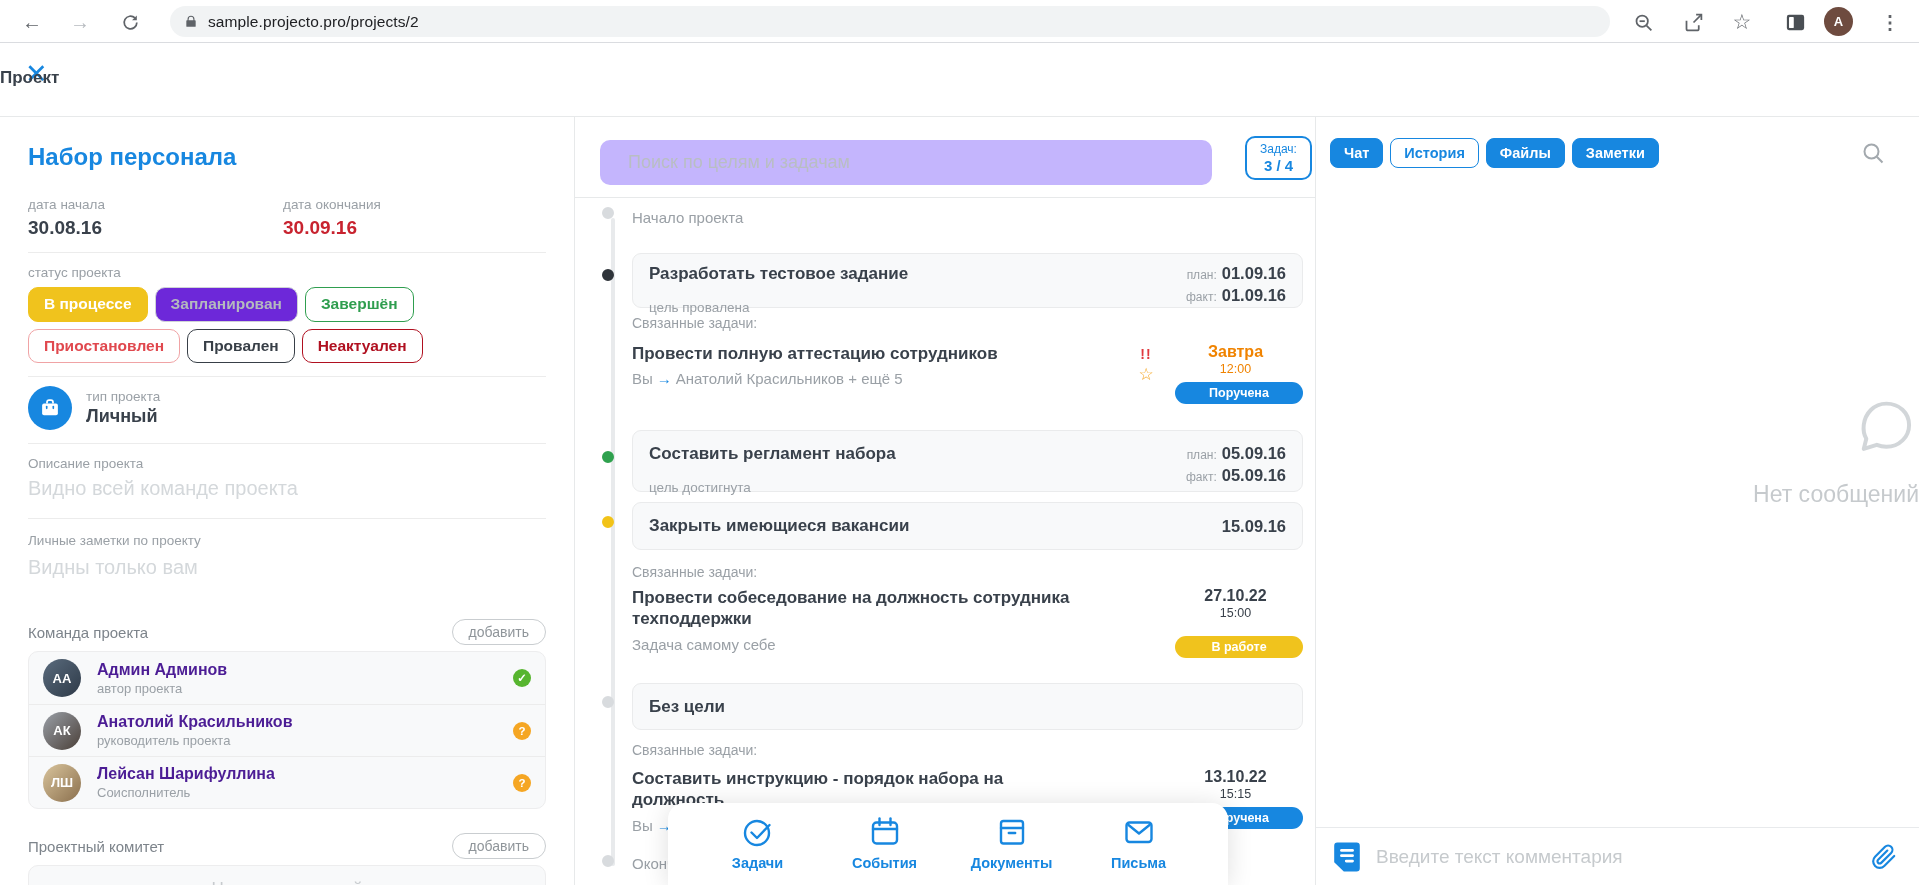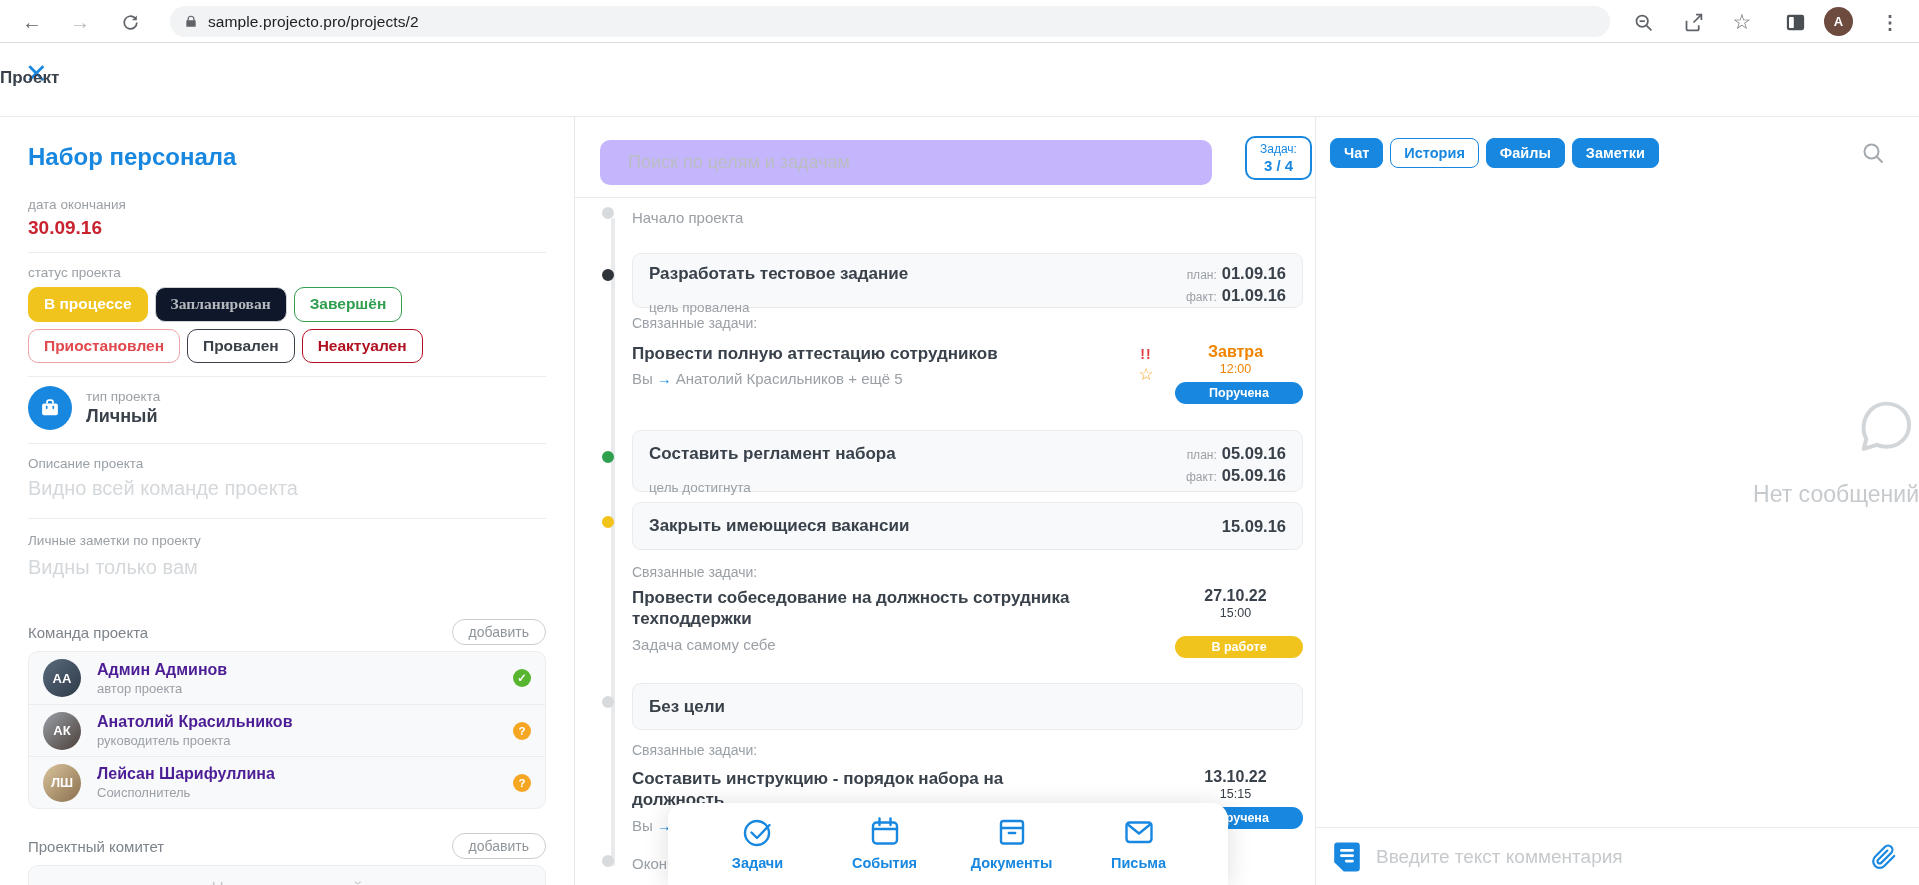--- a/index.html
+++ b/index.html
@@ -31,21 +31,21 @@
   .dates-row { display:flex; margin-top:26px; }
   .dates-col { width:255px; }
   .flabel { font-size:13.5px; color:#9aa0a6; }
   .fvalue { font-size:19px; font-weight:700; color:#39414b; margin-top:5px; }
   .fvalue.red { color:#c8232f; }
   .divider { border-top:1px solid #ececec; margin-top:13px; }
   .sec-label { font-size:13.5px; color:#9aa0a6; margin-top:12px; }
   .badges { display:flex; flex-wrap:wrap; gap:7px; margin-top:7px; }
   .badge { font-size:15.5px; font-weight:700; padding:7px 15px; border-radius:10px; line-height:1.2; cursor:pointer; white-space:nowrap; }
   .b-yellow { background:#f0c31d; color:#fff; border:1.5px solid #f0c31d; }
-  .b-gray   { background:#0f172a; color:#b4b9be; border:1.5px solid #cfd3d6;font-family:Liberation Serif, serif; }
+  .b-gray   { background:#6d28d9; color:#b4b9be; border:1.5px solid #cfd3d6; }
   .b-green  { background:#fff; color:#2f9e4f; border:1.5px solid #2f9e4f; }
   .b-lred   { background:#fff; color:#e0484e; border:1.5px solid #f0a3a5; }
   .b-dark   { background:#fff; color:#383f47; border:1.5px solid #383f47; }
   .b-dred   { background:#fff; color:#b01020; border:1.5px solid #b01020; }
   .type-row { display:flex; margin-top:9px; align-items:center; gap:14px; }
   .type-circle { width:44px; height:44px; border-radius:50%; background:#1787e0; display:flex; align-items:center; justify-content:center; flex:0 0 44px; }
   .type-name { font-size:18px; font-weight:600; color:#39414b; margin-top:2px; }
   .placeholder-lg { font-size:20px; color:#d4d8db; margin-top:6px; }
   .team-head { display:flex; align-items:center; justify-content:space-between; margin-top:40px; }
   .team-head .tl { font-size:15px; color:#7d848b; }
@@ -169,20 +169,24 @@
   <div class="app-header">
     <div class="close-x">✕</div>
     <div class="app-title">Проект</div>
   </div>
 
   <div class="left-panel">
     <div class="proj-title">Набор персонала</div>
 
     <div class="dates-row">
       <div class="dates-col">
+        <div class="flabel">дата начала</div>
+        <div class="fvalue">30.08.16</div>
+      </div>
+      <div class="dates-col">
         <div class="flabel">дата окончания</div>
         <div class="fvalue red">30.09.16</div>
       </div>
     </div>
 
     <div class="divider"></div>
     <div class="sec-label">статус проекта</div>
     <div class="badges">
       <div class="badge b-yellow">В процессе</div>
       <div class="badge b-gray">Запланирован</div>

